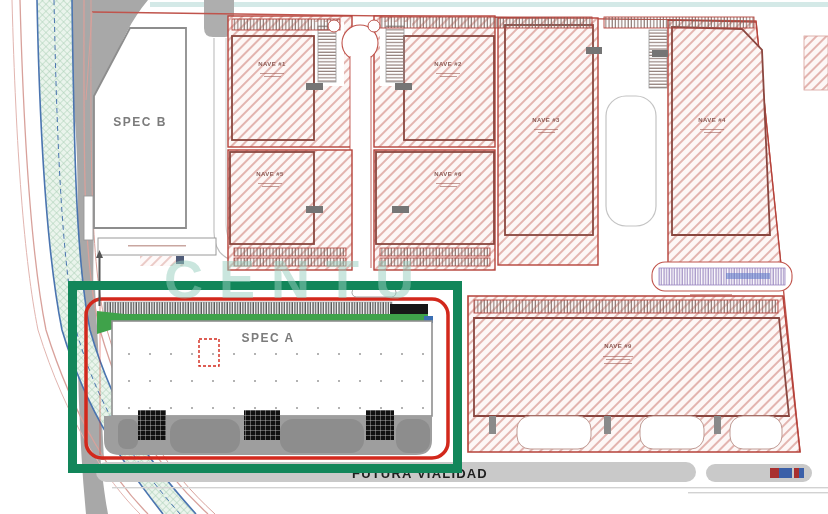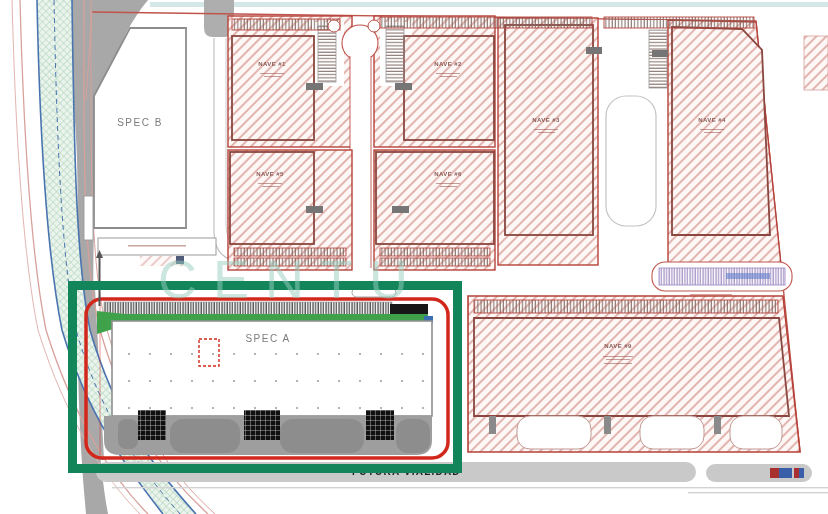--- a/index.html
+++ b/index.html
@@ -1,28 +1,28 @@
 <!DOCTYPE html>
 <html><head>
 <meta charset="utf-8">
 <style>
   html,body{margin:0;padding:0;background:#fff}
   .stage{position:relative;width:828px;height:514px;background:#fff;overflow:hidden;
          font-family:"Liberation Sans",sans-serif}
   .stage svg{position:absolute;left:0;top:0}
   .lbl{position:absolute;transform:translate(-50%,-50%);color:#8b5a54;font-size:6px;
        font-weight:700;letter-spacing:.4px;white-space:nowrap;z-index:15}
-  .spec{color:#7c7c7c;font-size:10px;font-weight:400;letter-spacing:1.5px}
+  .spec{color:#7c7c7c;font-size:12px;font-weight:700;letter-spacing:1.5px}
   .dashes{position:absolute;transform:translateX(-50%);z-index:15}
   .dashes i{display:block;height:1px;background:rgba(160,95,88,.6);margin:2.5px auto 0}
-  .futura{position:absolute;left:352px;top:466px;font-size:10px;font-weight:700;color:#1f1f1f;
+  .futura{position:absolute;left:352px;top:466px;font-size:13px;font-weight:700;color:#1f1f1f;
           letter-spacing:1.2px;z-index:15;white-space:nowrap}
   .greenbox{position:absolute;left:68px;top:281px;width:394px;height:192px;
             border:9px solid #12865a;box-sizing:border-box;z-index:20}
-  .watermark{position:absolute;left:158px;top:248px;font-size:54px;font-weight:400;
+  .watermark{position:absolute;left:164px;top:248px;font-size:54px;font-weight:700;
              color:rgba(150,205,190,.5);letter-spacing:16px;z-index:30;white-space:nowrap}
 </style>
 </head>
 <body>
 
 <div class="stage">
 
   <svg width="828" height="514" viewBox="0 0 828 514">
     <defs>
       <pattern id="hatch" width="7" height="7" patternUnits="userSpaceOnUse" patternTransform="rotate(45)">

